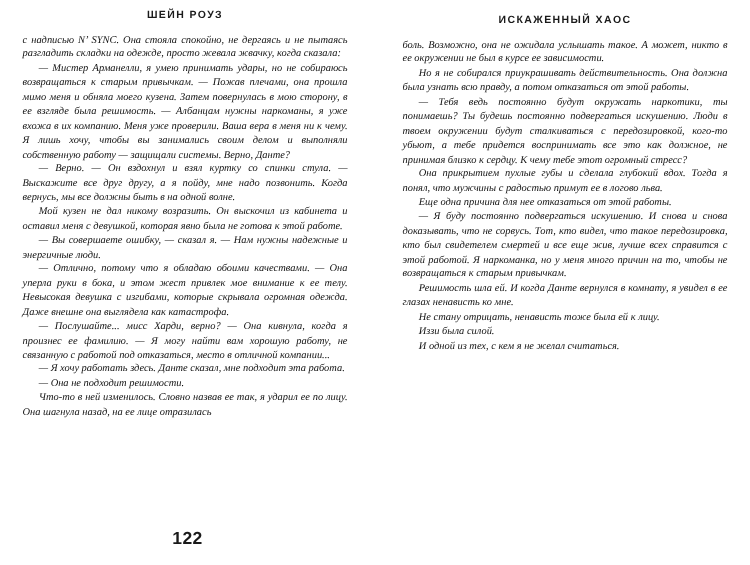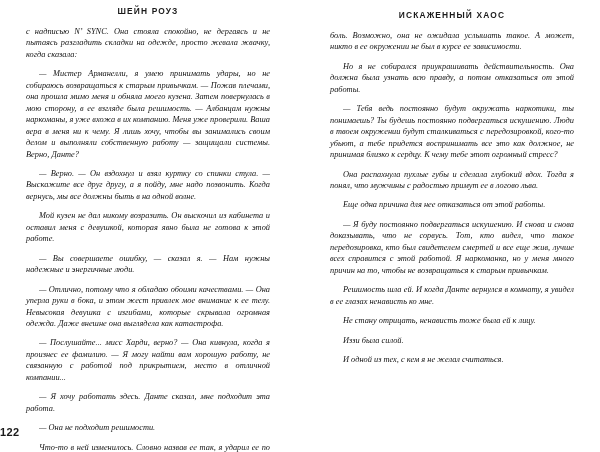--- a/index.html
+++ b/index.html
@@ -49,67 +49,68 @@
     font-size: 8.35px;
     line-height: 11.45px;
     text-align: justify;
     text-justify: inter-word;
     color: #121212;
     margin: 0;
     -webkit-hyphens: manual;
     hyphens: manual;
   }
   .body-text p {
-    margin: 8px;
+    margin: 0;
     text-indent: 13px;
   }
   .body-text p.noindent {
     text-indent: 0;
   }
   .folio {
     position: absolute;
     left: 0;
     right: 0;
     bottom: 14px;
+    text-align: center;
     font-family: "Liberation Sans", "DejaVu Sans", sans-serif;
     font-weight: 700;
-    font-size: 11px;
+    font-size: 14px;
     letter-spacing: 0.4px;
     color: #1a1a1a;
   }
 </style>
 </head>
 <body>
 
 <div class="spread">
 
   <div class="page page-left">
     <div class="running-head">ШЕЙН РОУЗ</div>
     <div class="body-text">
         <p class="noindent">с надписью N’ SYNC. Она стояла спокойно, не дергаясь и не пытаясь разгладить складки на одежде, просто жевала жвачку, когда сказала:</p>
         <p class="">— Мистер Арманелли, я умею принимать удары, но не собираюсь возвращаться к старым привычкам. — Пожав плечами, она прошла мимо меня и обняла моего кузена. Затем повернулась в мою сторону, в ее взгляде была решимость. — Албанцам нужны наркоманы, я уже вхожа в их компанию. Меня уже проверили. Ваша вера в меня ни к чему. Я лишь хочу, чтобы вы занимались своим делом и выполняли собственную работу — защищали системы. Верно, Данте?</p>
         <p class="">— Верно. — Он вздохнул и взял куртку со спинки стула. — Выскажите все друг другу, а я пойду, мне надо позвонить. Когда вернусь, мы все должны быть в на одной волне.</p>
         <p class="">Мой кузен не дал никому возразить. Он выскочил из кабинета и оставил меня с девушкой, которая явно была не готова к этой работе.</p>
         <p class="">— Вы совершаете ошибку, — сказал я. — Нам нужны надежные и энергичные люди.</p>
         <p class="">— Отлично, потому что я обладаю обоими качествами. — Она уперла руки в бока, и этом жест привлек мое внимание к ее телу. Невысокая девушка с изгибами, которые скрывала огромная одежда. Даже внешне она выглядела как катастрофа.</p>
-        <p class="">— Послушайте... мисс Харди, верно? — Она кивнула, когда я произнес ее фамилию. — Я могу найти вам хорошую работу, не связанную с работой под прикрытием, место в отличной компании...</p>
+        <p class="">— Послушайте... мисс Харди, верно? — Она кивнула, когда я произнес ее фамилию. — Я могу найти вам хорошую работу, не связанную с работой под отказаться, место в отличной компании...</p>
         <p class="">— Я хочу работать здесь. Данте сказал, мне подходит эта работа.</p>
         <p class="">— Она не подходит решимости.</p>
         <p class="">Что-то в ней изменилось. Словно назвав ее так, я ударил ее по лицу. Она шагнула назад, на ее лице отразилась</p>
       </div>
     <div class="folio">122</div>
   </div>
 
   <div class="page page-right">
     <div class="running-head">ИСКАЖЕННЫЙ ХАОС</div>
     <div class="body-text">
         <p class="noindent">боль. Возможно, она не ожидала услышать такое. А может, никто в ее окружении не был в курсе ее зависимости.</p>
         <p class="">Но я не собирался приукрашивать действительность. Она должна была узнать всю правду, а потом отказаться от этой работы.</p>
         <p class="">— Тебя ведь постоянно будут окружать наркотики, ты понимаешь? Ты будешь постоянно подвергаться искушению. Люди в твоем окружении будут сталкиваться с передозировкой, кого-то убьют, а тебе придется воспринимать все это как должное, не принимая близко к сердцу. К чему тебе этот огромный стресс?</p>
-        <p class="">Она распахнула пухлые губы и сделала глубокий вдох. Тогда я понял, что мужчины с радостью примут ее в логово льва.</p>
+        <p class="">Она прикрытием пухлые губы и сделала глубокий вдох. Тогда я понял, что мужчины с радостью примут ее в логово льва.</p>
         <p class="">Еще одна причина для нее отказаться от этой работы.</p>
         <p class="">— Я буду постоянно подвергаться искушению. И снова и снова доказывать, что не сорвусь. Тот, кто видел, что такое передозировка, кто был свидетелем смертей и все еще жив, лучше всех справится с этой работой. Я наркоманка, но у меня много причин на то, чтобы не возвращаться к старым привычкам.</p>
         <p class="">Решимость шла ей. И когда Данте вернулся в комнату, я увидел в ее глазах ненависть ко мне.</p>
         <p class="">Не стану отрицать, ненависть тоже была ей к лицу.</p>
         <p class="">Иззи была силой.</p>
         <p class="">И одной из тех, с кем я не желал считаться.</p>
       </div>
   </div>
 
 </div>

